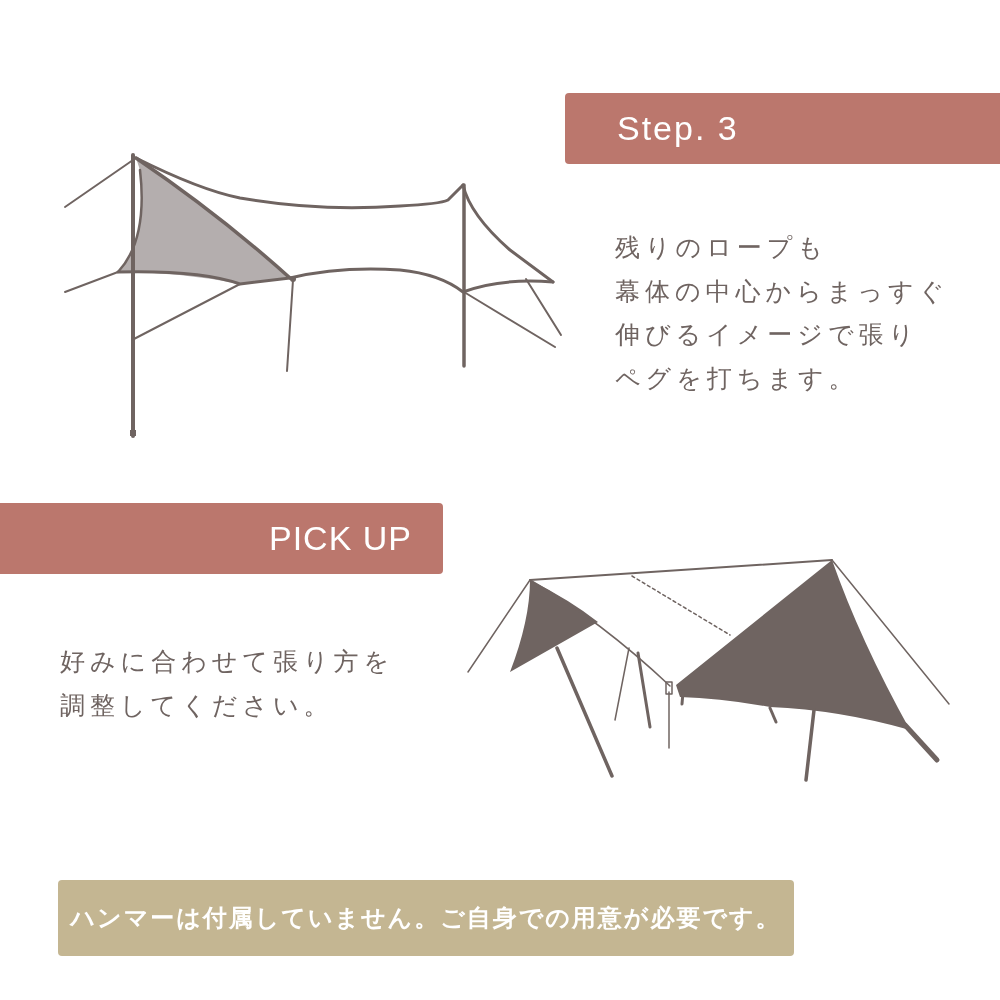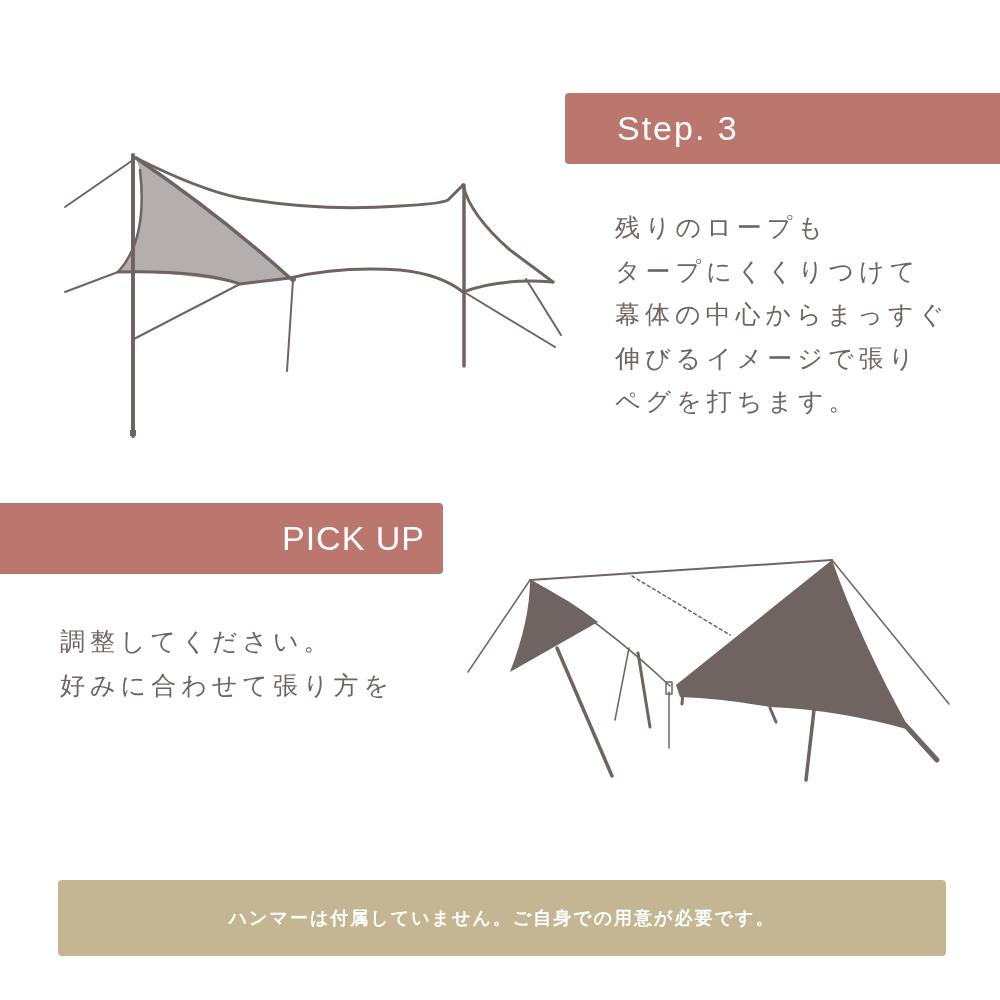--- a/index.html
+++ b/index.html
@@ -4,34 +4,34 @@
 <style>
   html, body { margin: 0; padding: 0; background: #ffffff; }
   body { width: 1000px; height: 1000px; position: relative; overflow: hidden;
          font-family: "DejaVu Sans", "Liberation Sans", sans-serif; color: #6f6461; }
   .banner { position: absolute; background: #bb776d; color: #ffffff;
             border-radius: 4px; box-sizing: border-box; display: flex; align-items: center; text-align: center; }
   .banner-step { left: 565px; top: 93px; width: 435px; height: 71px;
                  border-radius: 4px 0 0 4px; padding-left: 52px;
                  font-family: "Liberation Sans", sans-serif; font-size: 34px; letter-spacing: 2px; }
   .banner-pick { left: 0; top: 503px; width: 443px; height: 71px;
-                 border-radius: 0 4px 4px 0; justify-content: flex-end; padding-right: 18px;
+                 border-radius: 0 4px 4px 0; justify-content: flex-end; padding-right: 31px;
                  font-family: "Liberation Sans", sans-serif; font-size: 34px; letter-spacing: 1px; }
   .text-block { position: absolute; font-size: 25px; line-height: 43.5px; letter-spacing: 5px;
-                color: #6f6461; white-space: nowrap; }
+                color: #6f6461; white-space: nowrap; margin-top: 20px; }
   .text-block .line { display: block; }
   .step-text { left: 615px; top: 206px; }
   .pick-text { left: 60px; top: 620px; }
   .illus { position: absolute; }
   .illus-step { left: 60px; top: 150px; width: 510px; height: 290px; }
   .illus-pick { left: 460px; top: 550px; width: 500px; height: 240px; }
-  .notice { position: absolute; left: 58px; top: 880px; width: 888px; height: 76px;
+  .notice { position: absolute; left: 58px; top: 880px; width: 736px; height: 76px;
             background: #c4b692; border-radius: 4px; color: #ffffff;
             display: flex; align-items: center; justify-content: center;
-            font-size: 18px; font-weight: bold; letter-spacing: 2px; }
+            font-size: 24px; font-weight: bold; letter-spacing: 2px; }
 </style>
 </head>
 <body>
 
 <div class="banner banner-step">
   <span>Step. 3</span>
 </div>
 
 <svg class="illus illus-step" viewBox="60 150 510 290" xmlns="http://www.w3.org/2000/svg">
   <g stroke="#6f6461" fill="none" stroke-linecap="round" stroke-linejoin="round">
@@ -54,33 +54,32 @@
     <line x1="240" y1="284" x2="132" y2="340" stroke-width="2"></line>
     <line x1="293" y1="280" x2="287" y2="371" stroke-width="2"></line>
     <line x1="464" y1="292" x2="555" y2="347" stroke-width="2"></line>
     <line x1="526" y1="279" x2="561" y2="335" stroke-width="2"></line>
     <circle cx="293" cy="279" r="3" fill="#6f6461" stroke="none"></circle>
   </g>
 </svg>
 
 <div class="text-block step-text">
   <span class="line">残りのロープも</span>
-  <span class="line">タープにくくりつけて</span>
   <span class="line">幕体の中心からまっすぐ</span>
   <span class="line">伸びるイメージで張り</span>
   <span class="line">ペグを打ちます。</span>
 </div>
 
 <div class="banner banner-pick">
   <span>PICK UP</span>
 </div>
 
 <div class="text-block pick-text">
+  <span class="line">好みに合わせて張り方を</span>
   <span class="line">調整してください。</span>
-  <span class="line">好みに合わせて張り方を</span>
 </div>
 
 <svg class="illus illus-pick" viewBox="460 550 500 240" xmlns="http://www.w3.org/2000/svg">
   <g stroke="#6f6461" fill="none" stroke-linecap="round" stroke-linejoin="round">
 
     <path d="M530,580 Q570,600 598,622 L510,672 Q530,620 530,580 Z" fill="#6f6461" stroke="none"></path>
 
     <path d="M832,560 Q860,640 910,730 Q840,710 770,707 Q720,698 680,697 L676,685 Z" fill="#6f6461" stroke="none"></path>
 
     <line x1="530" y1="580" x2="832" y2="560" stroke-width="2"></line>

